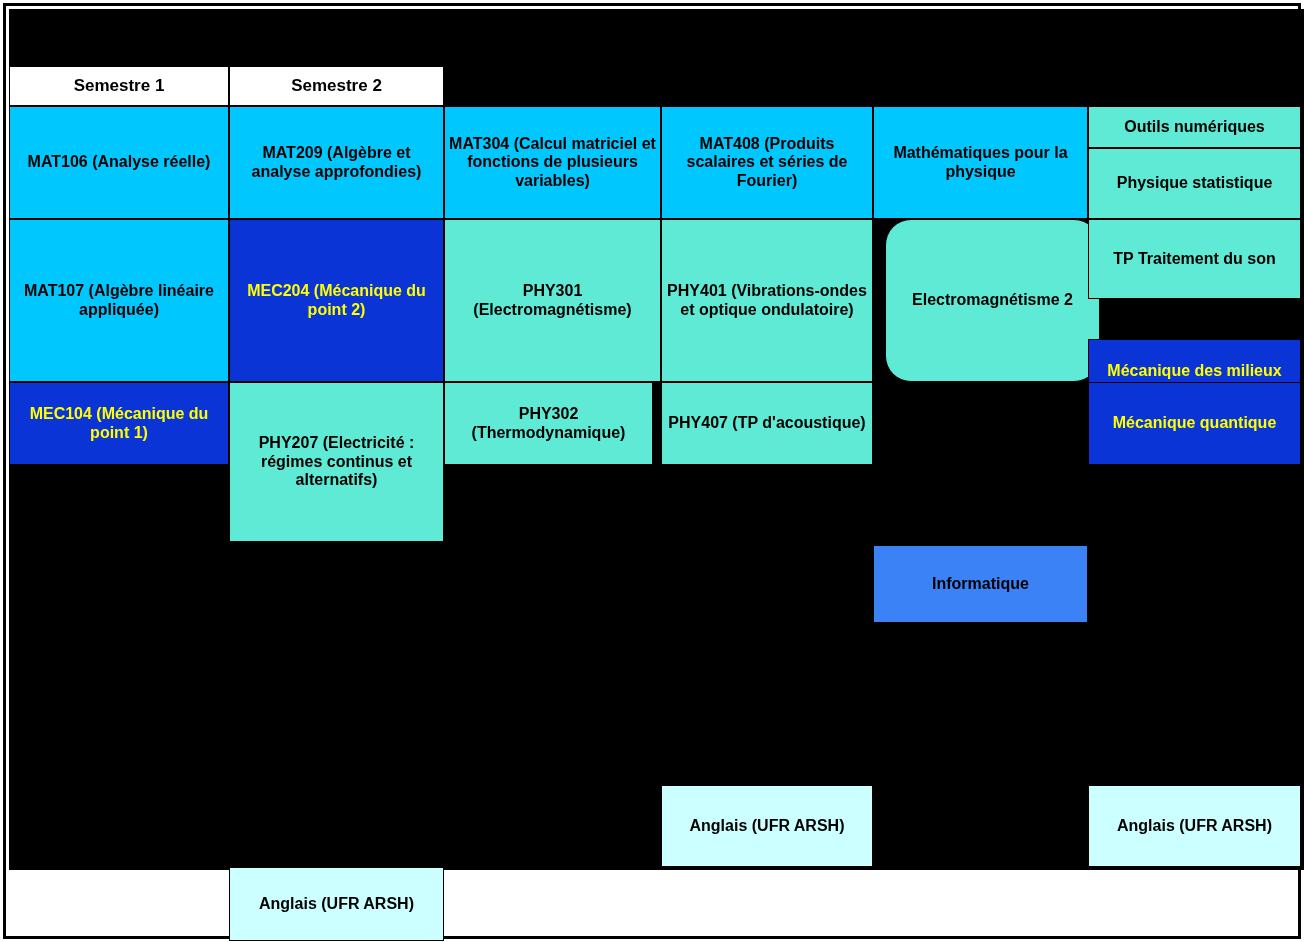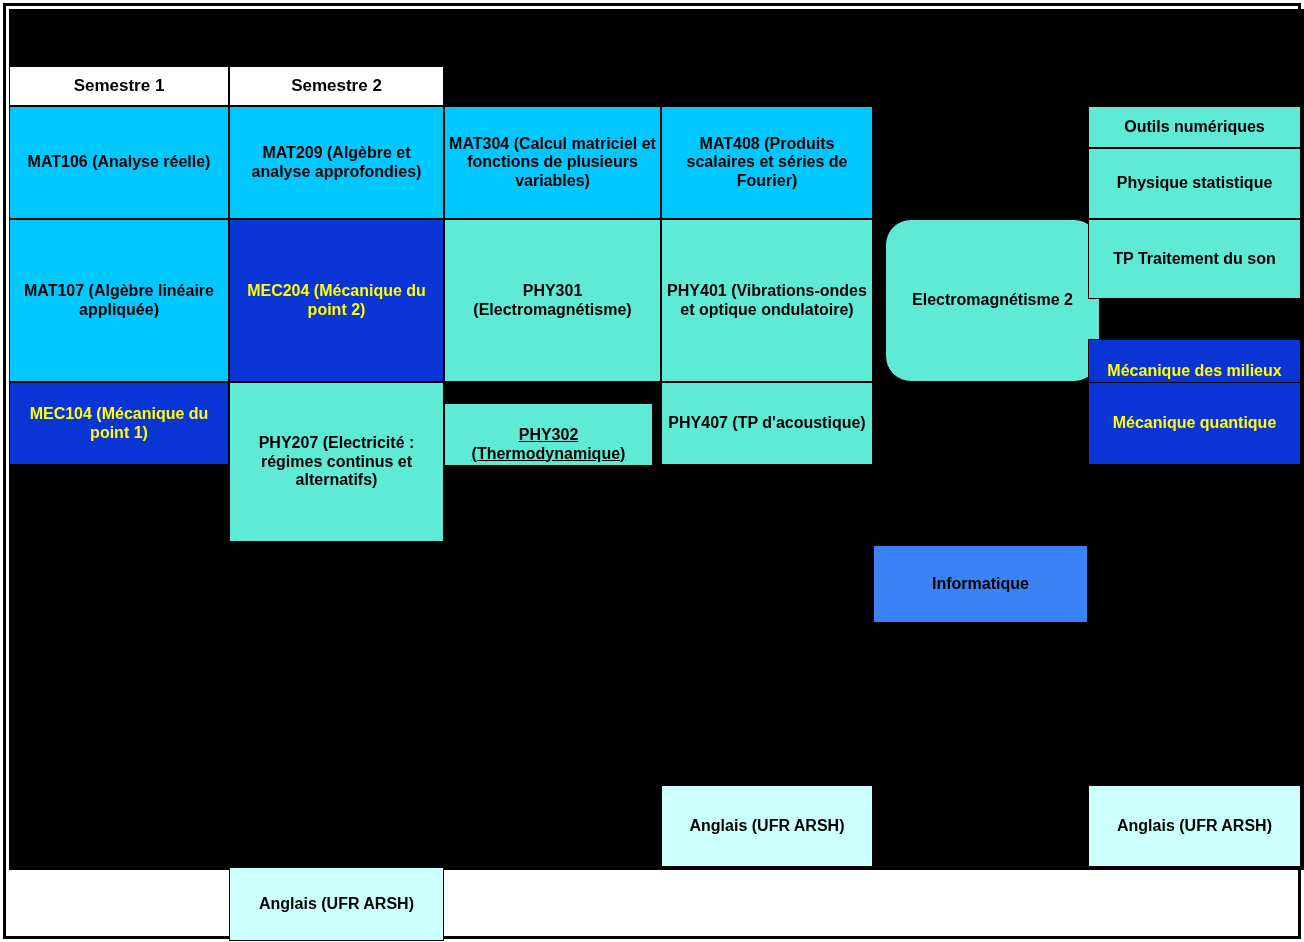--- a/index.html
+++ b/index.html
@@ -101,33 +101,34 @@
       <div class="cell c-black fs16" style="left:0px; top:576px; width:220px; height:180px;">Techniques musicales (Formation Musicale, Ecriture, Analyse musicale)</div>
 
       <div class="cell c-blue fs16" style="left:220px; top:97px; width:215px; height:113px;">MAT209 (Algèbre et analyse approfondies)</div>
       <div class="cell c-navy fs16" style="left:220px; top:210px; width:215px; height:163px;">MEC204 (Mécanique du point 2)</div>
       <div class="cell c-teal fs16" style="left:220px; top:373px; width:215px; height:160px;">PHY207 (Electricité : régimes continus et alternatifs)</div>
       <div class="cell c-black fs16" style="left:220px; top:533px; width:215px; height:160px;">Histoire de la musique</div>
       <div class="cell c-black fs16" style="left:220px; top:693px; width:215px; height:165px;">Techniques musicales (Formation Musicale, Ecriture, Analyse musicale)</div>
 
       <div class="cell c-blue fs16" style="left:435px; top:97px; width:217px; height:113px;">MAT304 (Calcul matriciel et fonctions de plusieurs variables)</div>
       <div class="cell c-teal fs16" style="left:435px; top:210px; width:217px; height:163px;">PHY301 (Electromagnétisme)</div>
-      <div class="cell c-teal fs16" style="left:435px; top:394px; width:209px; height:83px;text-decoration:underline;">PHY302 (Thermodynamique)</div>
+      <div class="cell c-teal fs16" style="left:435px; top:373px; width:209px; height:83px;">PHY302 (Thermodynamique)</div>
       <div class="cell c-black fs16" style="left:435px; top:456px; width:217px; height:75px;">Histoire de la musique</div>
       <div class="cell c-black fs16" style="left:435px; top:531px; width:217px; height:190px;">Techniques musicales (Formation Musicale, Ecriture, Analyse musicale)</div>
       <div class="cell c-black fs16" style="left:435px; top:721px; width:217px; height:110px;">Pratiques musicales</div>
 
       <div class="cell c-blue fs16" style="left:652px; top:97px; width:212px; height:113px;">MAT408 (Produits scalaires et séries de Fourier)</div>
       <div class="cell c-teal fs16" style="left:652px; top:210px; width:212px; height:163px;">PHY401 (Vibrations-ondes et optique ondulatoire)</div>
       <div class="cell c-teal fs16" style="left:652px; top:373px; width:212px; height:83px;">PHY407 (TP d'acoustique)</div>
       <div class="cell c-black fs16" style="left:652px; top:456px; width:212px; height:75px;">Histoire de la musique</div>
       <div class="cell c-black fs16" style="left:652px; top:531px; width:212px; height:140px;">Techniques musicales (Formation Musicale, Ecriture, Analyse musicale)</div>
       <div class="cell c-black fs16" style="left:652px; top:671px; width:212px; height:105px;">Pratiques musicales</div>
       <div class="cell c-paleblue fs16" style="left:652px; top:776px; width:212px; height:82px;">Anglais (UFR ARSH)</div>
 
+      <div class="cell c-blue fs16" style="left:864px; top:97px; width:215px; height:113px;">Mathématiques pour la physique</div>
       <div class="cell c-teal fs16" style="left:876px; top:210px; width:215px; height:163px;border-radius:26px;">Electromagnétisme 2</div>
       <div class="cell c-yellow fs16" style="left:864px; top:536px; width:215px; height:78px;">Informatique</div>
       <div class="cell c-black fs16" style="left:864px; top:614px; width:215px; height:95px;">Histoire de la musique</div>
       <div class="cell c-black fs16" style="left:864px; top:709px; width:215px; height:149px;">Techniques musicales (Formation Musicale, Ecriture, Analyse musicale)</div>
 
       <div class="cell c-teal fs16" style="left:1079px; top:97px; width:213px; height:42px;">Outils numériques</div>
       <div class="cell c-teal fs16" style="left:1079px; top:139px; width:213px; height:71px;">Physique statistique</div>
       <div class="cell c-teal fs16" style="left:1079px; top:210px; width:213px; height:80px;">TP Traitement du son</div>
       <div class="cell c-navy fs16" style="left:1079px; top:290px; width:213px; height:83px;margin-top:40px;">Mécanique des milieux continus</div>
       <div class="cell c-navy fs16" style="left:1079px; top:373px; width:213px; height:83px;">Mécanique quantique</div>

